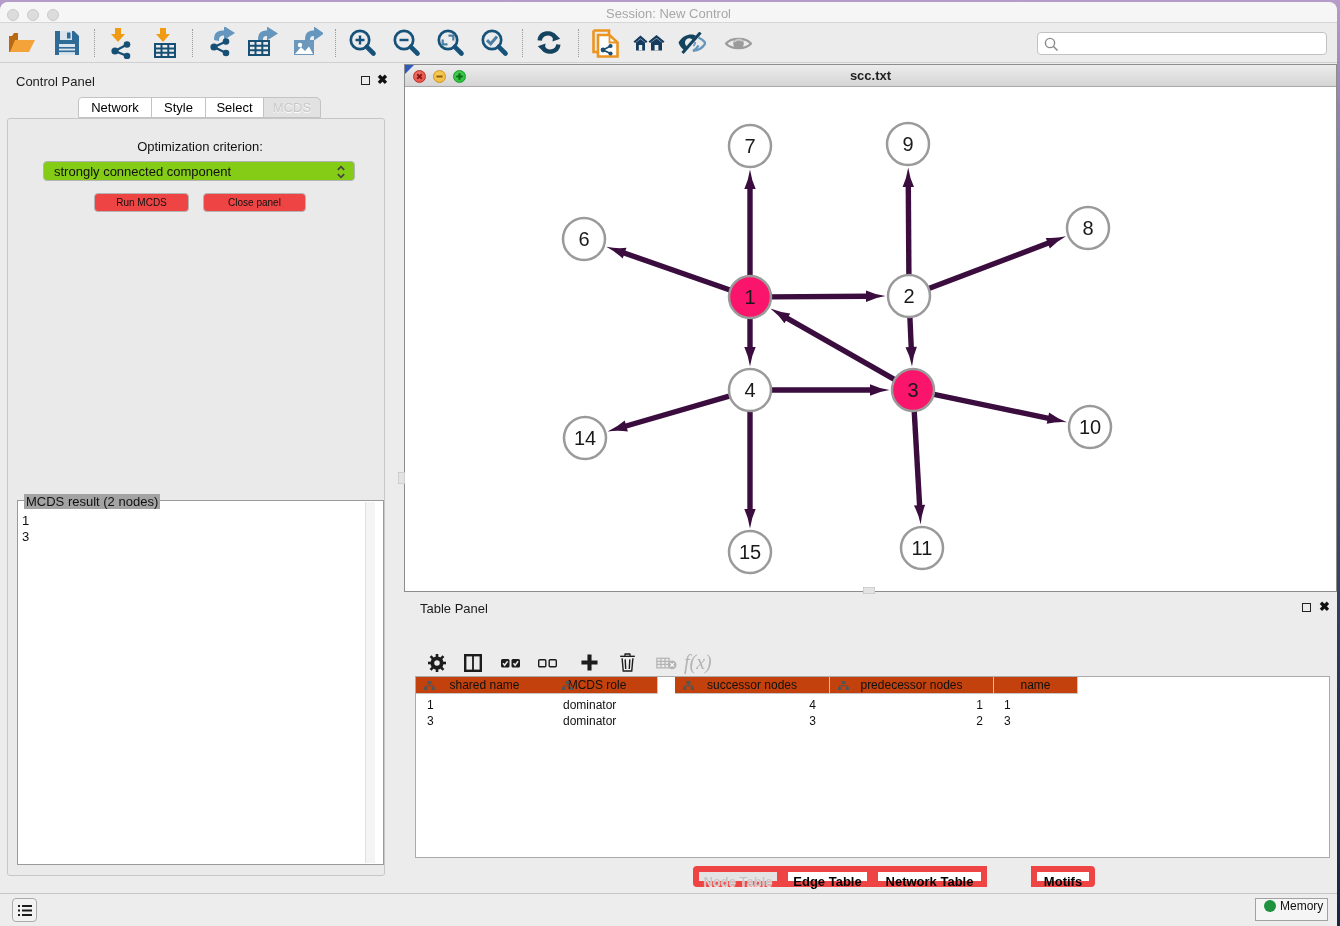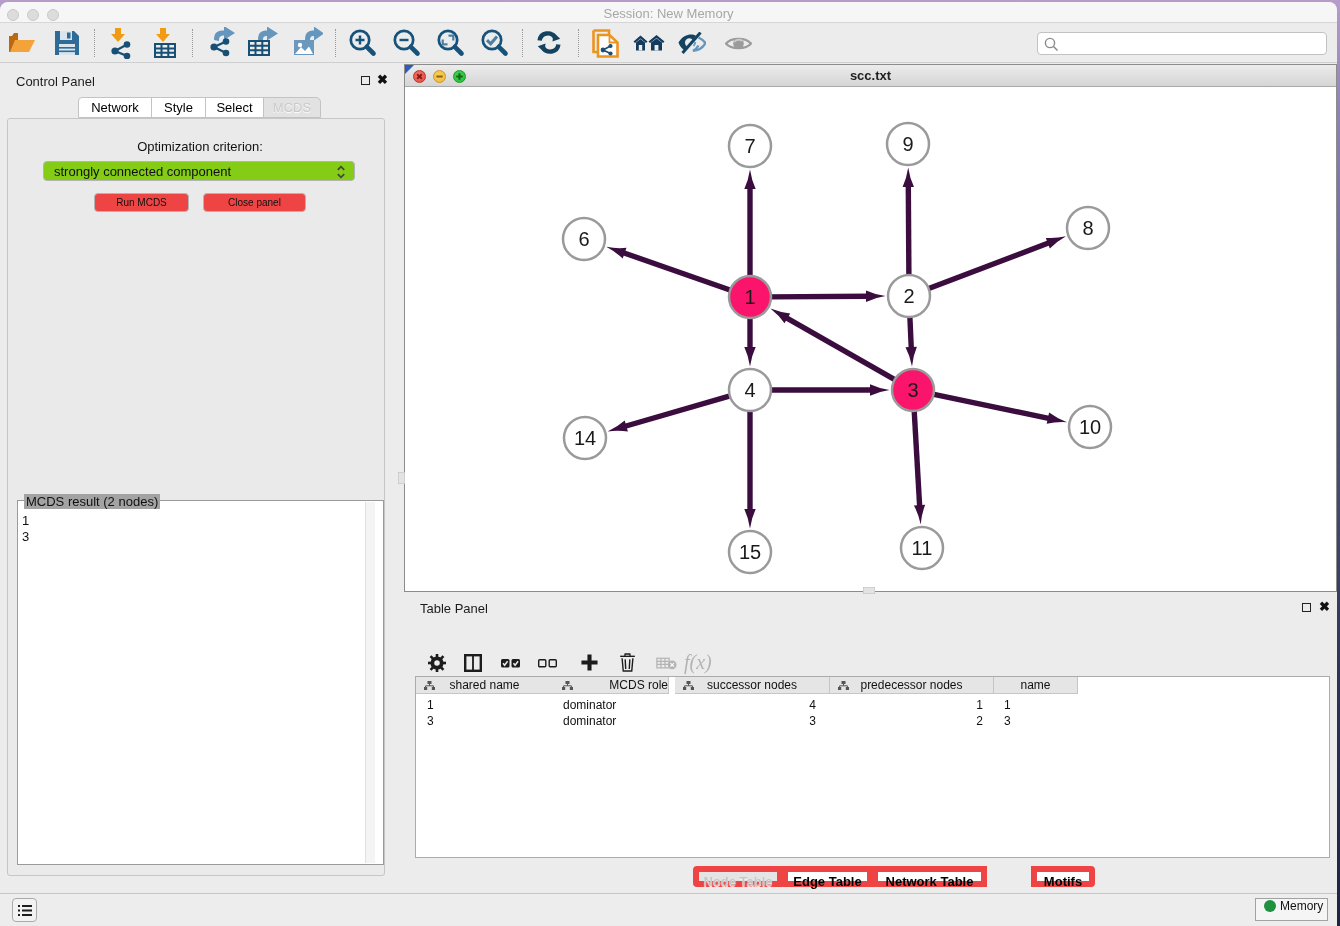--- a/index.html
+++ b/index.html
@@ -30,36 +30,36 @@
 #fsscroll { position:absolute; right:9px; top:8px; width:10px; height:361px; background:#f4f4f4; border-left:1px solid #e0e0e0; }
 
 #netwin { position:absolute; left:404px; top:62px; width:933px; height:528px; border:1px solid #8c8c8c; background:#fff; }
 #nettitle { position:absolute; left:0; top:0; width:100%; height:22px; background:linear-gradient(180deg,#ececec,#d5d5d5); border-bottom:1px solid #a9a9a9; }
 .mtl { position:absolute; top:4.5px; width:13px; height:13px; border-radius:50%; }
 #netname { position:absolute; top:3px; width:100%; text-align:center; font-size:13px; font-weight:bold; color:#222; }
 
 #tpanel { position:absolute; left:404px; top:594px; width:933px; height:297px; background:#ececec; }
 #ttoolbar { position:absolute; left:12px; top:32px; width:911px; height:36px;margin-top:16px; }
 #ttable { position:absolute; left:11px; top:80px; width:915px; height:182px; background:#fff; border:1px solid #ababab; }
-.th { position:absolute; top:0; height:17px; background:#e5e5e5; border-right:1px solid #c6c6c6; border-bottom:1px solid #c6c6c6; font-size:12px; text-align:center; color:#111; line-height:16px; }
+.th { position:absolute; top:0; height:17px; background:#c2410c; border-right:1px solid #c6c6c6; border-bottom:1px solid #c6c6c6; font-size:12px; text-align:center; color:#111; line-height:16px; }
 .td { position:absolute; font-size:12px; color:#111; }
 .btab { position:absolute; top:270px; height:21px; background:#fff; border:6px solid #ef4444; font-size:13px; font-weight:bold; text-align:center; line-height:19px; color:#000; }
 
 #statusbar { position:absolute; left:0; top:891px; width:1337px; height:31px; background:#ededed; border-top:1px solid #c6c6c6; }
 #memorybtn { position:absolute; left:1255px; top:4px; width:73px; height:23px; background:#f5f5f5; border:1px solid #a2a2a2; font-size:12px; color:#111; }
 #listbtn { position:absolute; left:12px; top:4px; width:25px; height:24px; background:#f2f2f2; border:1px solid #ababab; border-radius:4px; }
 </style>
 </head>
 <body>
 <div id="app">
   <div id="titlebar">
     <div class="tl" style="left:7px;"></div>
     <div class="tl" style="left:27px;"></div>
     <div class="tl" style="left:47px;"></div>
-    <div id="wintitle">Session: New Memory</div>
+    <div id="wintitle">Session: New Control</div>
   </div>
   <div id="toolbar">
     <div class="tbi" style="left:6px;width:32px;">
       <svg width="30" height="26" viewBox="0 0 30 26">
           <path d="M2 6 L2 22 L11 22 L11 3 L7 3 L5 6 Z" fill="#b96a10"></path>
           <path d="M3 22 L8 10 L28 10 L22 22 Z" fill="#f3a339"></path>
         </svg>
     </div>
     <div class="tbi" style="left:52px;width:30px;">
       <svg width="26" height="26" viewBox="0 0 26 26">
@@ -367,21 +367,21 @@
             <rect x="1" y="1" width="14" height="11"></rect>
             <path d="M1 4.5 L15 4.5 M1 8 L15 8 M5.6 1 L5.6 12 M10.3 1 L10.3 12"></path>
           </g>
           <circle cx="18.5" cy="8.5" r="5" fill="#b4b4b4"></circle>
           <path d="M16.5 6.5 L20.5 10.5 M20.5 6.5 L16.5 10.5" stroke="#fff" stroke-width="1.4"></path>
         </svg>
       <div style="position:absolute;left:268px;top:7px;font-family:'Liberation Serif',serif;font-style:italic;font-size:20px;color:#b4b4b4;">f(x)</div>
     </div>
     <div id="ttable">
       <div class="th" style="left:0;width:138px;">shared name</div>
-      <div class="th" style="left:132px;width:121px;text-align:right;">MCDS role</div>
+      <div class="th" style="left:121px;width:121px;">MCDS role</div>
       <div class="th" style="left:259px;width:155px;">successor nodes</div>
       <div class="th" style="left:414px;width:164px;">predecessor nodes</div>
       <div class="th" style="left:578px;width:84px;">name</div>
       <svg class="sm" style="position:absolute;left:8px;top:4px;" width="11" height="10" viewBox="0 0 11 10">
           <g fill="#555">
             <rect x="3.5" y="0" width="4" height="3"></rect>
             <rect x="0" y="6" width="3.2" height="3"></rect>
             <rect x="7.8" y="6" width="3.2" height="3"></rect>
           </g>
           <path d="M5.5 3 L5.5 4.8 M1.6 6 L1.6 4.8 L9.4 4.8 L9.4 6" fill="none" stroke="#555" stroke-width="1"></path>

